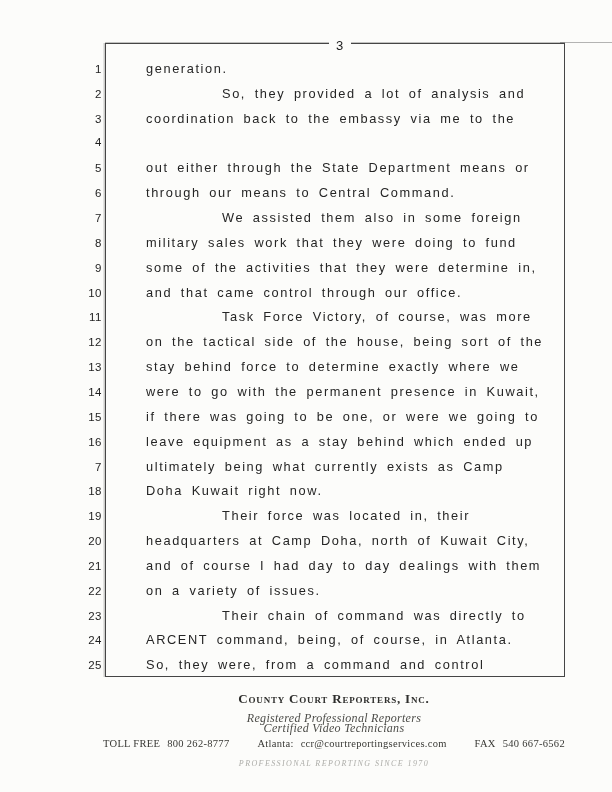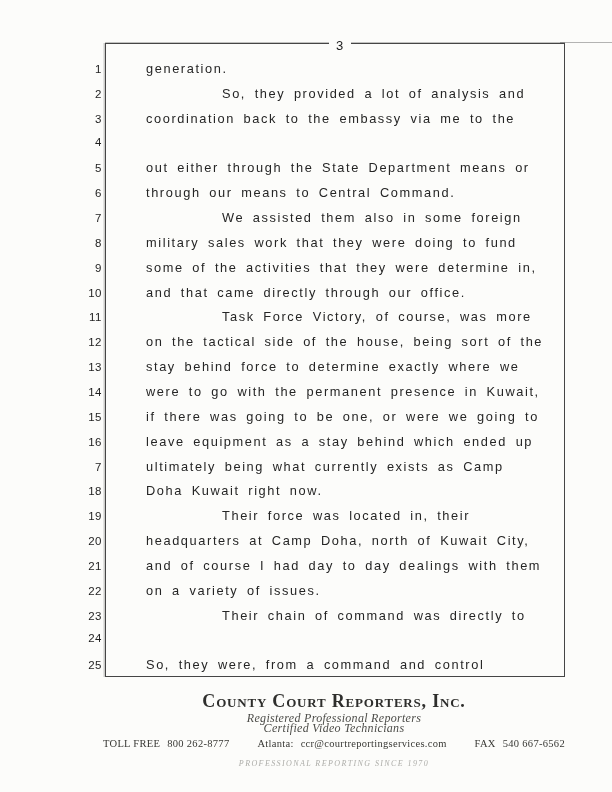--- a/index.html
+++ b/index.html
@@ -94,21 +94,21 @@
     text-align: center;
     font-family: "Liberation Serif", serif;
   }
   .firm {
     position: absolute;
     top: 3px;
     left: 105px;
     width: 458px;
     font-variant: small-caps;
     font-weight: 600;
-    font-size: 18px;
+    font-size: 13px;
     letter-spacing: .8px;
     color: #2e2e2c;
   }
   .tagline1, .tagline2 {
     position: absolute;
     left: 105px;
     width: 458px;
     font-style: italic;
     font-size: 12px;
     letter-spacing: .3px;
@@ -186,21 +186,21 @@
       <div class="row">
         <span class="ln">8</span>
         <span class="lt">military sales work that they were doing to fund</span>
       </div>
       <div class="row">
         <span class="ln">9</span>
         <span class="lt">some of the activities that they were determine in,</span>
       </div>
       <div class="row">
         <span class="ln">10</span>
-        <span class="lt">and that came directly through our office.</span>
+        <span class="lt">and that came control through our office.</span>
       </div>
       <div class="row">
         <span class="ln">11</span>
         <span class="lt indent">Task Force Victory, of course, was more</span>
       </div>
       <div class="row">
         <span class="ln">12</span>
         <span class="lt">on the tactical side of the house, being sort of the</span>
       </div>
       <div class="row">
@@ -242,20 +242,21 @@
       <div class="row">
         <span class="ln">22</span>
         <span class="lt">on a variety of issues.</span>
       </div>
       <div class="row">
         <span class="ln">23</span>
         <span class="lt indent">Their chain of command was directly to</span>
       </div>
       <div class="row">
         <span class="ln">24</span>
+        <span class="lt">ARCENT command, being, of course, in Atlanta.</span>
       </div>
       <div class="row">
         <span class="ln">25</span>
         <span class="lt">So, they were, from a command and control</span>
       </div>
     </div>
 
   <div class="footer">
     <div class="firm">County Court Reporters, Inc.</div>
     <div class="tagline1">Registered Professional Reporters</div>

